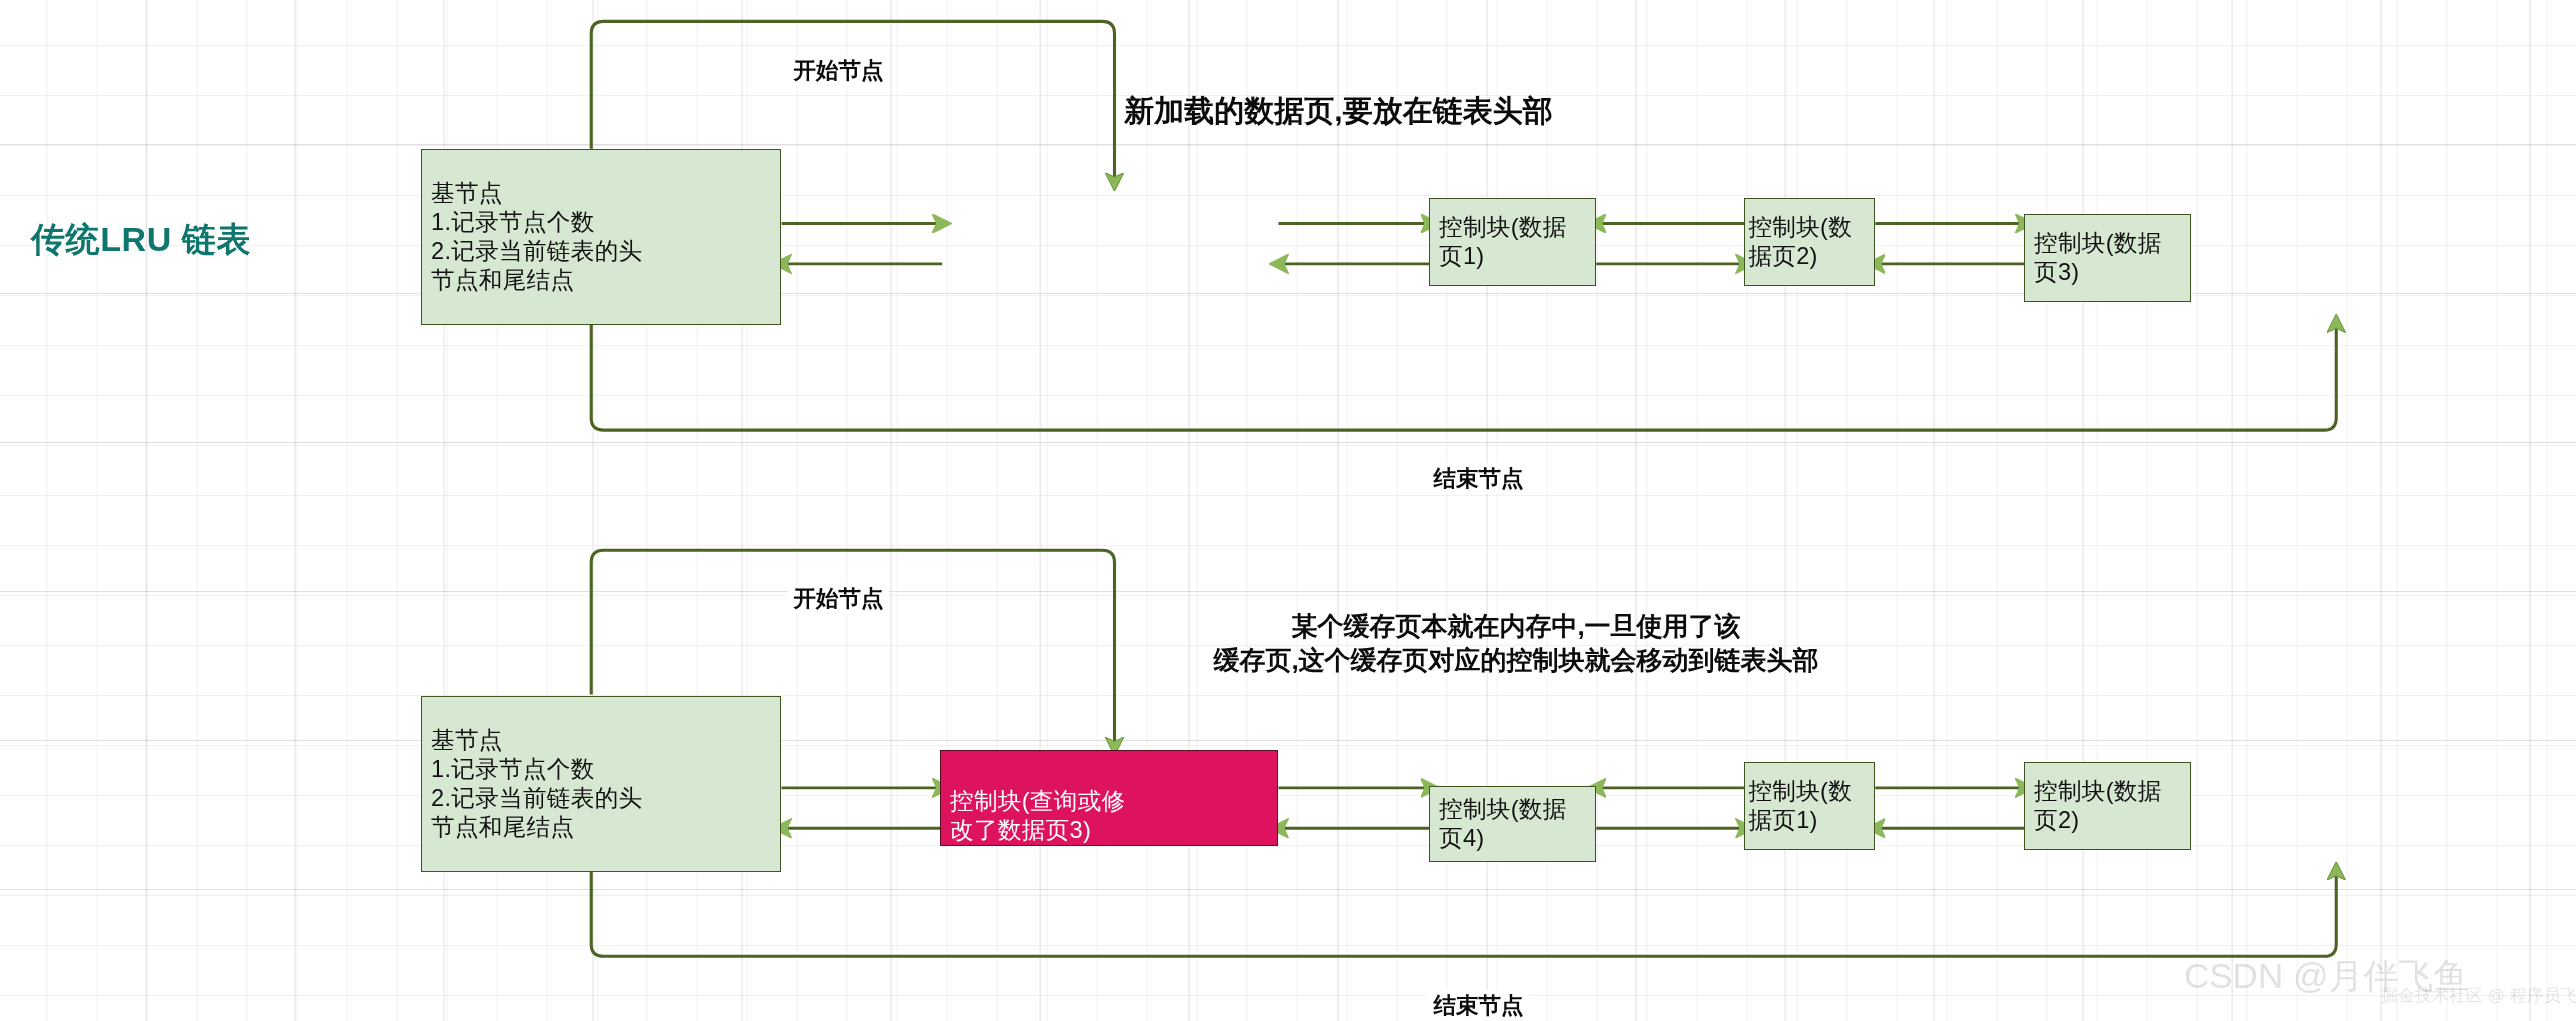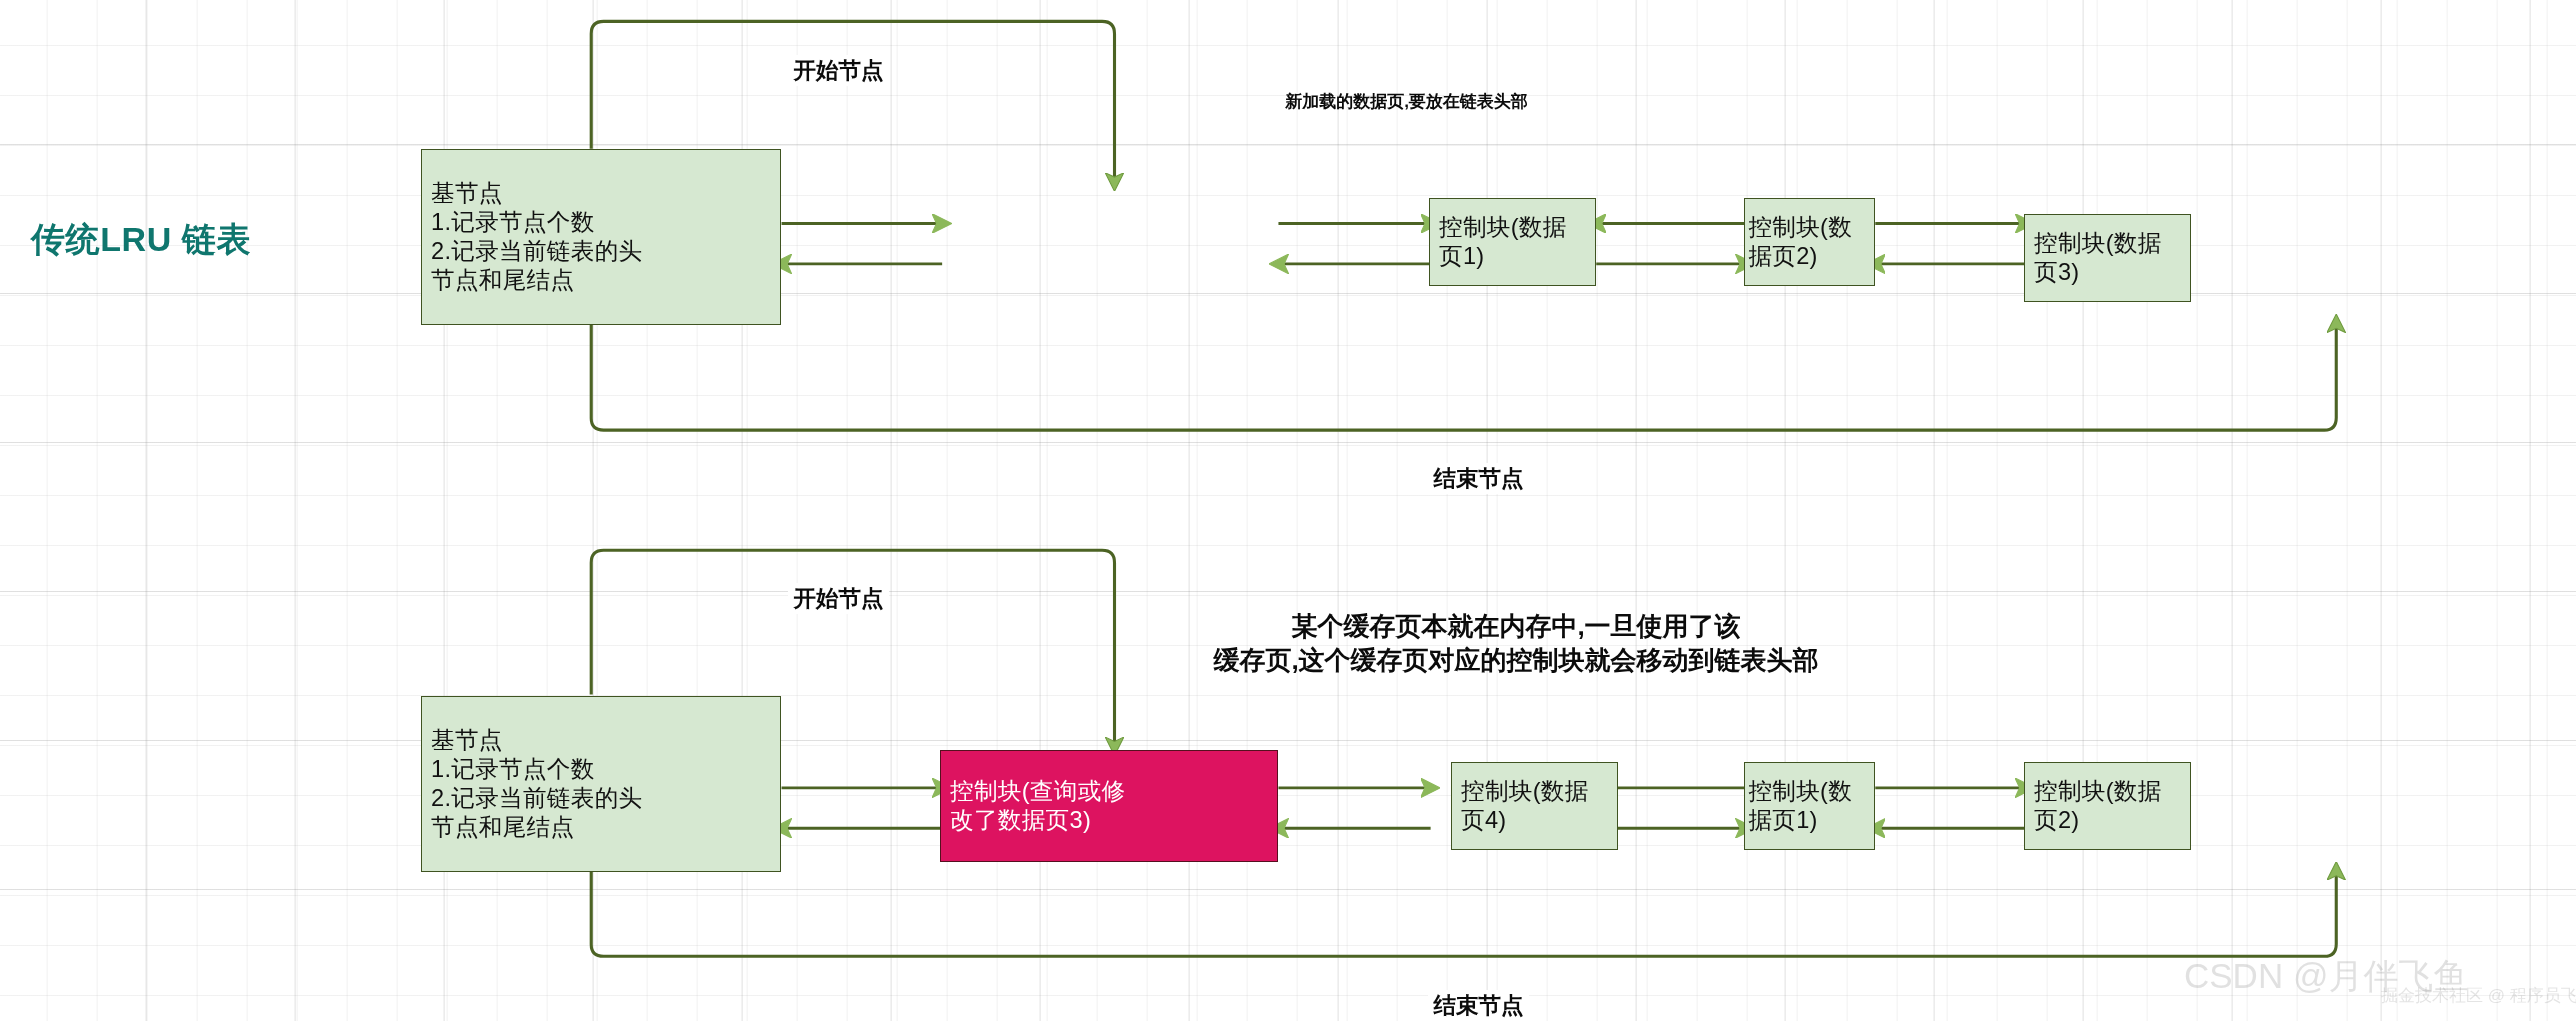--- a/index.html
+++ b/index.html
@@ -174,21 +174,21 @@
       <path d="M3607,1475 L3343,1475" fill="none" stroke="#4c6324" stroke-width="5" marker-end="url(#ah)"></path>
     </g>
 
     <g>
       <path d="M1053,1553 L1053,1682 Q1053,1703 1075,1703 L4140,1703 Q4161,1703 4161,1681 L4161,1553" fill="none" stroke="#4c6324" stroke-width="5.5" marker-end="url(#ahbig)"></path>
     </g>
   </svg>
 
   <div class="title" style="left:31px;top:217px;font-size:34px;">传统LRU 链表</div>
 
-  <div class="ann" style="left:1120px;top:91px;width:573px;font-size:17px;">新加载的数据页,要放在链表头部</div>
+  <div class="ann" style="left:1052px;top:91px;width:573px;font-size:30px;">新加载的数据页,要放在链表头部</div>
 
   <div class="edgelabel" style="left:788px;top:6.7px;font-size:22.5px;">开始节点</div>
 
   <div class="edgelabel" style="left:1428px;top:415px;font-size:22.5px;">结束节点</div>
 
   <div class="node green center" style="left:421px;top:149px;width:360px;height:176px;">
     <div class="txt" style="font-size:23.6px;">基节点
 1.记录节点个数
 2.记录当前链表的头
 节点和尾结点</div>
@@ -214,26 +214,26 @@
 
   <div class="edgelabel" style="left:1428px;top:942px;font-size:22.5px;">结束节点</div>
 
   <div class="node green center" style="left:421px;top:696px;width:360px;height:176px;">
     <div class="txt" style="font-size:23.6px;">基节点
 1.记录节点个数
 2.记录当前链表的头
 节点和尾结点</div>
   </div>
 
-  <div class="node pink center" style="left:940px;top:750px;width:338px;height:112px;">
+  <div class="node pink center" style="left:940px;top:750px;width:338px;height:96px;align-items:flex-end;">
     <div class="txt" style="font-size:23.6px;">控制块(查询或修
 改了数据页3)</div>
   </div>
 
-  <div class="node green center" style="left:1429px;top:762px;width:167px;height:88px;margin-left:22px;">
+  <div class="node green center" style="left:1429px;top:786px;width:167px;height:76px;">
     <div class="txt" style="font-size:23.6px;">控制块(数据页4)</div>
   </div>
 
   <div class="node green center" style="left:1744px;top:762px;width:131px;height:88px;">
     <div class="txt" style="font-size:23.6px;padding:0 3.4px;">控制块(数据页1)</div>
   </div>
 
   <div class="node green center" style="left:2024px;top:762px;width:167px;height:88px;">
     <div class="txt" style="font-size:23.6px;">控制块(数据页2)</div>
   </div>

